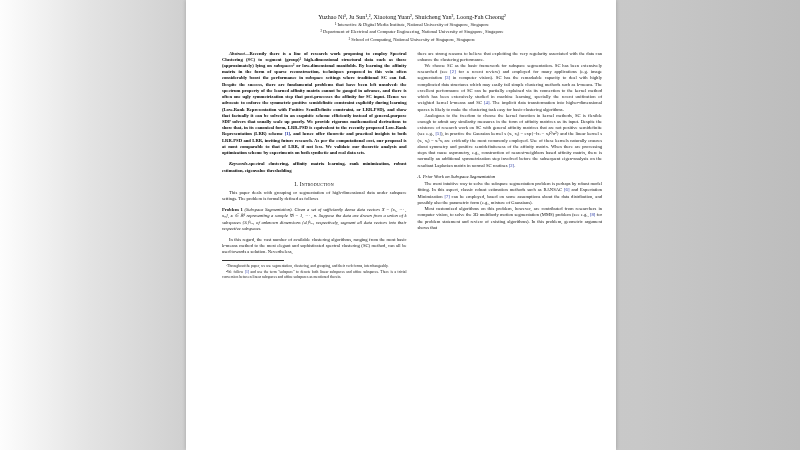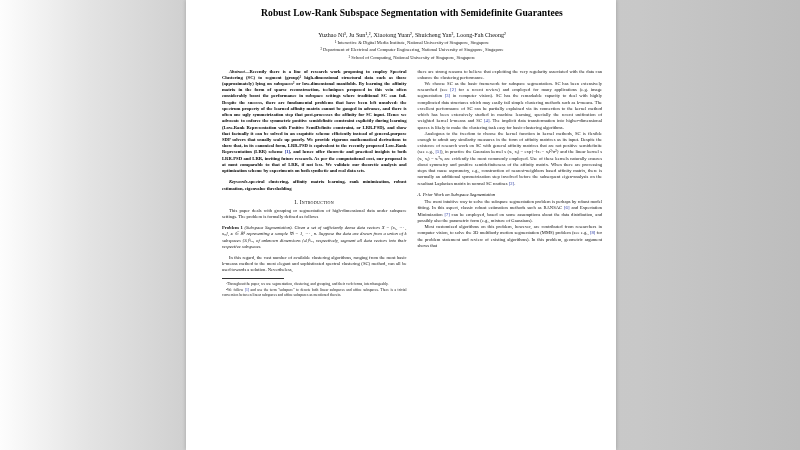--- a/index.html
+++ b/index.html
@@ -143,21 +143,20 @@
 </style>
 </head>
 <body>
 
 <div id="backdrop"></div>
 
 <div id="page">
 
   <div id="paper-body">
 
-    <div class="title">Robust Low-Rank Subspace Segmentation with Semidefinite Guarantees</div>
 
     <div class="authors">Yuzhao Ni³, Ju Sun¹,², Xiaotong Yuan², Shuicheng Yan², Loong-Fah Cheong²</div>
 
     <div class="affil">¹ Interactive &amp; Digital Media Institute, National University of Singapore, Singapore</div>
     <div class="affil">² Department of Electrical and Computer Engineering, National University of Singapore, Singapore</div>
     <div class="affil">³ School of Computing, National University of Singapore, Singapore</div>
 
     <div class="columns">
 
       <div class="col">

